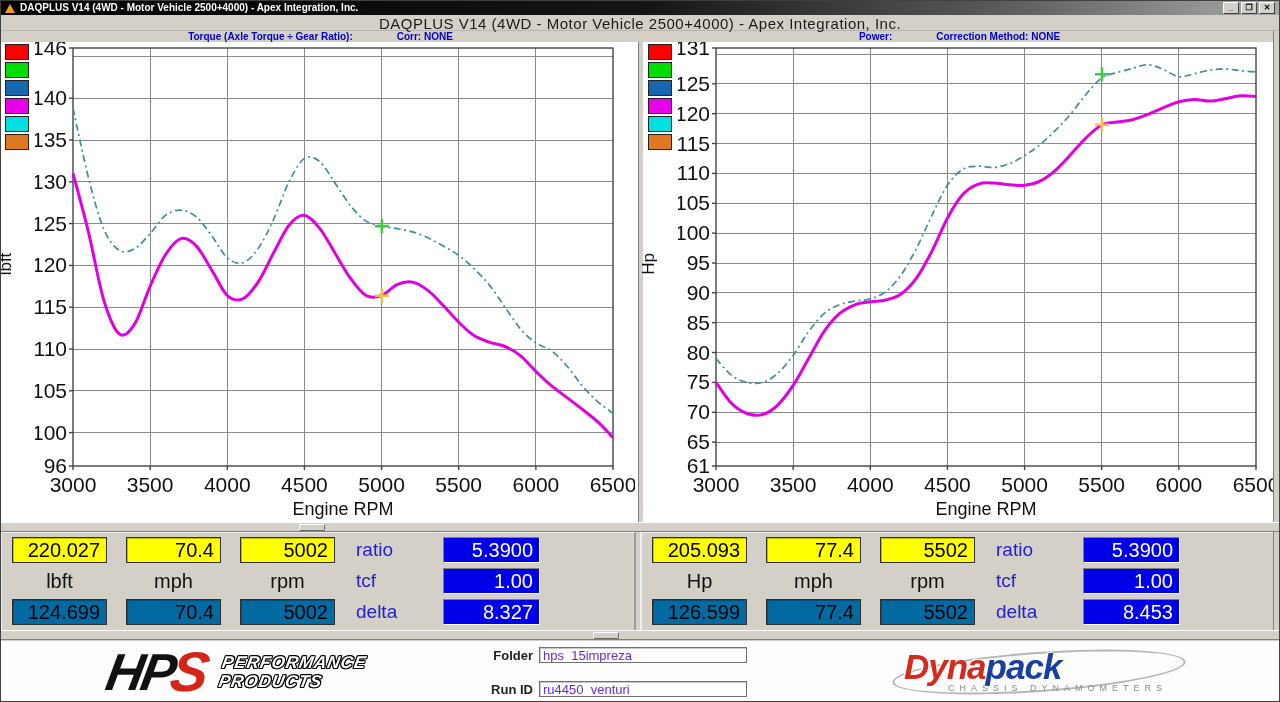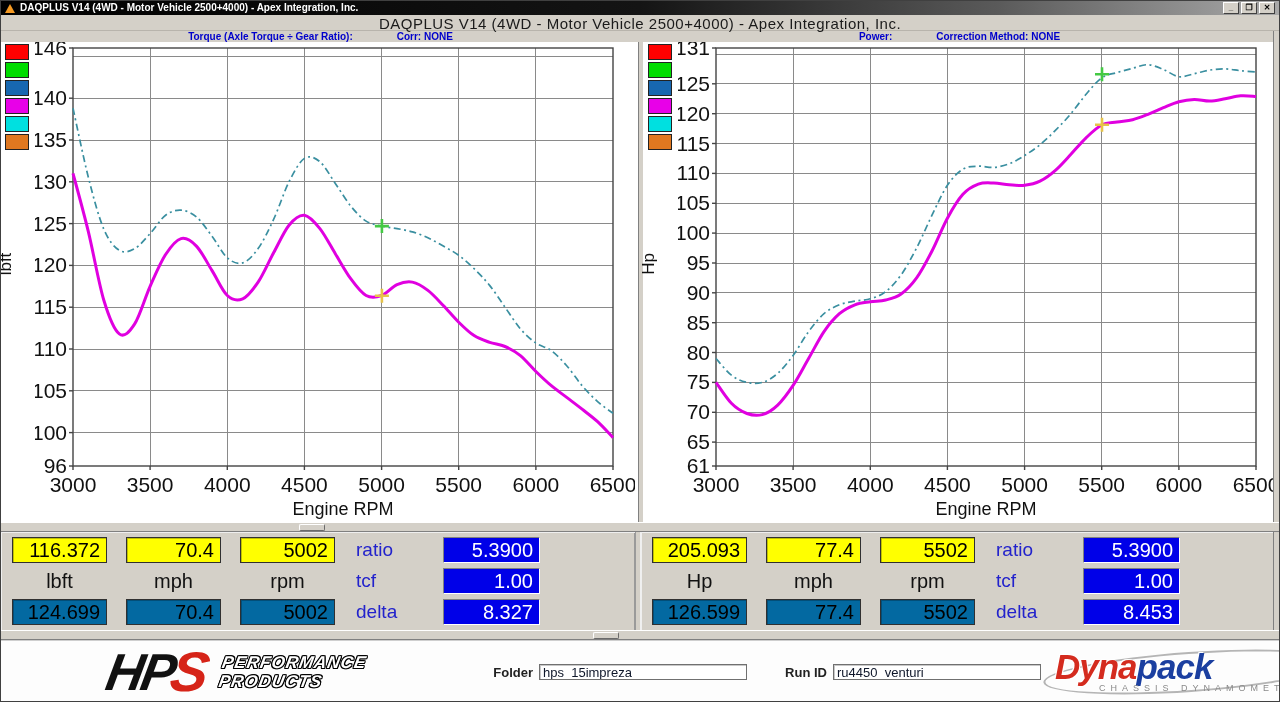--- a/index.html
+++ b/index.html
@@ -46,26 +46,26 @@
   .valbox { border:1px solid #303030; font-size:20px; line-height:24px; text-align:right; padding-right:6px; color:#000; box-shadow:inset 1px 1px 0 rgba(0,0,0,0.25); }
   .valbox.yellow { background:#ffff00; }
   .valbox.green  { background:#0369a1; }
   .valbox.blue   { background:#0000e8; color:#fff; border-color:#808080 #ffffff #ffffff #808080; box-shadow:none; }
   .unit-label { font-size:20px; line-height:26px; text-align:center; color:#111; }
   .param-label { font-size:19px; line-height:26px; color:#2222cc; padding-left:2px; }
 
   
   .bottom-bar { height:63px; background:#fdfdfd; border-top:1px solid #cfcfcf; display:flex; align-items:center; }
   .hps-sect { flex:0 0 470px; display:flex; justify-content:center; align-items:center; }
-  .form-sect { flex:0 0 330px; display:flex; flex-direction:row; gap:18px;justify-content:center; }
+  .form-sect { flex:0 0 330px; display:flex; flex-direction:column; gap:18px;justify-content:center; }
   .dyna-sect { flex:1; display:flex; justify-content:center; align-items:center;text-decoration:underline; }
 
   .form-row { display:flex; align-items:center; gap:6px; }
   .form-row label { width:62px; text-align:right; font-size:13px; font-weight:bold; color:#222; }
-  .form-row input { width:208px; height:16px; font-size:13px; color:#0f172a; border:1px solid #707070; box-shadow:inset 1px 1px 0 #c8c8c8; padding:0 3px; font-family:"Liberation Sans",sans-serif; background:#fff; }
+  .form-row input { width:208px; height:16px; font-size:13px; color:#6d28d9; border:1px solid #707070; box-shadow:inset 1px 1px 0 #c8c8c8; padding:0 3px; font-family:"Liberation Sans",sans-serif; background:#fff; }
 
   
   .hps-logo { display:flex; align-items:center; transform:skewX(-10deg); }
   .hps-hp { font-size:52px; font-weight:bold; font-style:italic; color:#111; letter-spacing:-3px; line-height:48px; }
   .hps-s  { font-size:56px; font-weight:bold; font-style:italic; color:#d62418; letter-spacing:-2px; line-height:48px; margin-left:-2px; }
   .hps-text { margin-left:14px; display:flex; flex-direction:column; justify-content:center; }
   .hps-text span { font-size:17px; font-weight:bold; font-style:italic; color:#fff; letter-spacing:1px; line-height:19px;
     text-shadow:-1px -1px 0 #000,1px -1px 0 #000,-1px 1px 0 #000,1px 1px 0 #000,0 -1px 0 #000,0 1px 0 #000,-1px 0 0 #000,1px 0 0 #000; }
 
   
@@ -268,21 +268,21 @@
 
 <div class="right-strip"></div>
 
 <div class="splitter">
   <div class="splitter-handle" style="left:298px;"></div>
 </div>
 
 <div class="tables-row">
 
   <div class="readout">
-    <div class="valbox yellow">116.372</div>
+    <div class="valbox yellow">220.027</div>
     <div class="valbox yellow">70.4</div>
     <div class="valbox yellow">5002</div>
     <div class="param-label">ratio</div>
     <div class="valbox blue">5.3900</div>
 
     <div class="unit-label">lbft</div>
     <div class="unit-label">mph</div>
     <div class="unit-label">rpm</div>
     <div class="param-label">tcf</div>
     <div class="valbox blue">1.00</div>

